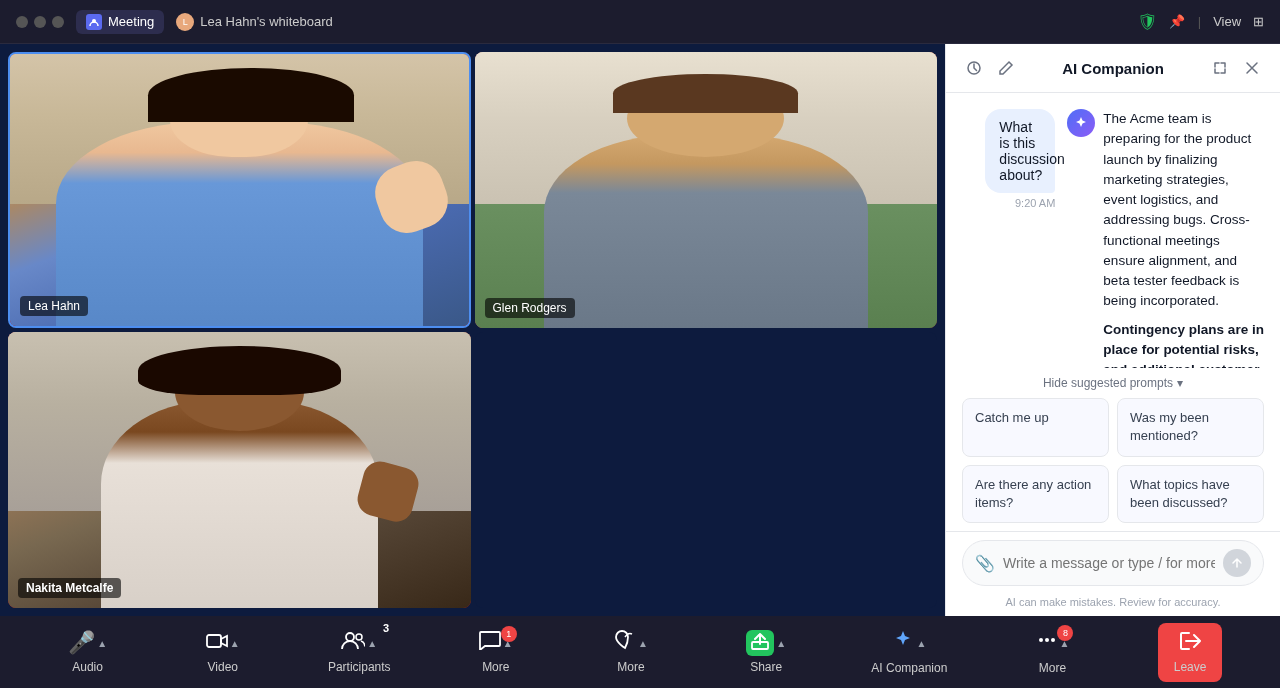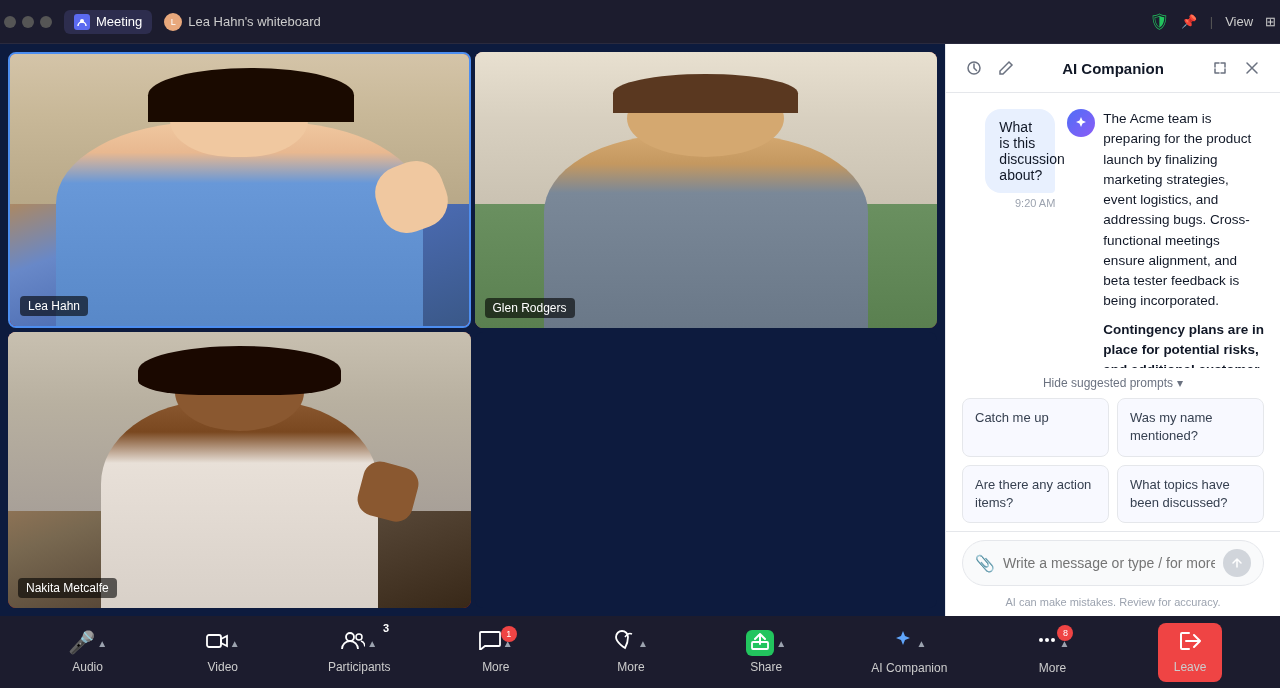--- a/index.html
+++ b/index.html
@@ -12,21 +12,21 @@
       display: flex;
       flex-direction: column;
     }
 
     
     .title-bar {
       background: #1c1c2e;
       height: 44px;
       display: flex;
       align-items: center;
-      padding: 0 4px;
+      padding: 0 16px;
       gap: 12px;
       flex-shrink: 0;
       border-bottom: 1px solid #2a2a3e;
     }
     .window-controls {
       display: flex;
       gap: 6px;
     }
     .window-dot {
       width: 12px;
@@ -108,20 +108,21 @@
       position: relative;
       border-radius: 8px;
       overflow: hidden;
       background: #b91c1c;
     }
     .video-cell.top-left {
       border: 2px solid #4d8ef0;
     }
     .video-cell.bottom-center {
       grid-column: 1 / 2;
+      font-weight: bold;
     }
 
     .name-label {
       position: absolute;
       bottom: 10px;
       left: 10px;
       background: rgba(0, 0, 0, 0.6);
       color: white;
       padding: 3px 8px;
       border-radius: 4px;
@@ -560,21 +561,21 @@
       </div>
     </div>
 
     <div class="suggested-prompts-section">
       <div class="hide-prompts">
         <span>Hide suggested prompts</span>
         <span>▾</span>
       </div>
       <div class="prompts-grid">
         <div class="prompt-chip">Catch me up</div>
-        <div class="prompt-chip">Was my name mentioned?</div>
+        <div class="prompt-chip">Was my been mentioned?</div>
         <div class="prompt-chip">Are there any action items?</div>
         <div class="prompt-chip">What topics have been discussed?</div>
       </div>
     </div>
 
     <div class="message-input-area">
       <div class="message-input-box">
         <span class="attachment-icon">📎</span>
         <input type="text" class="message-input" placeholder="Write a message or type / for more" style="">
         <div class="send-icon">

